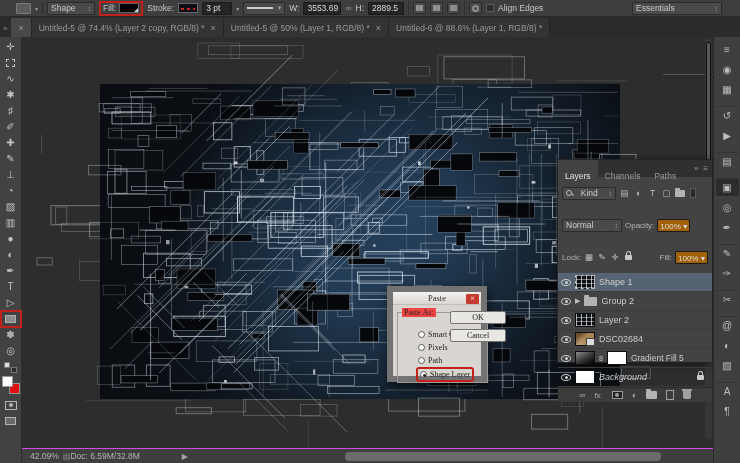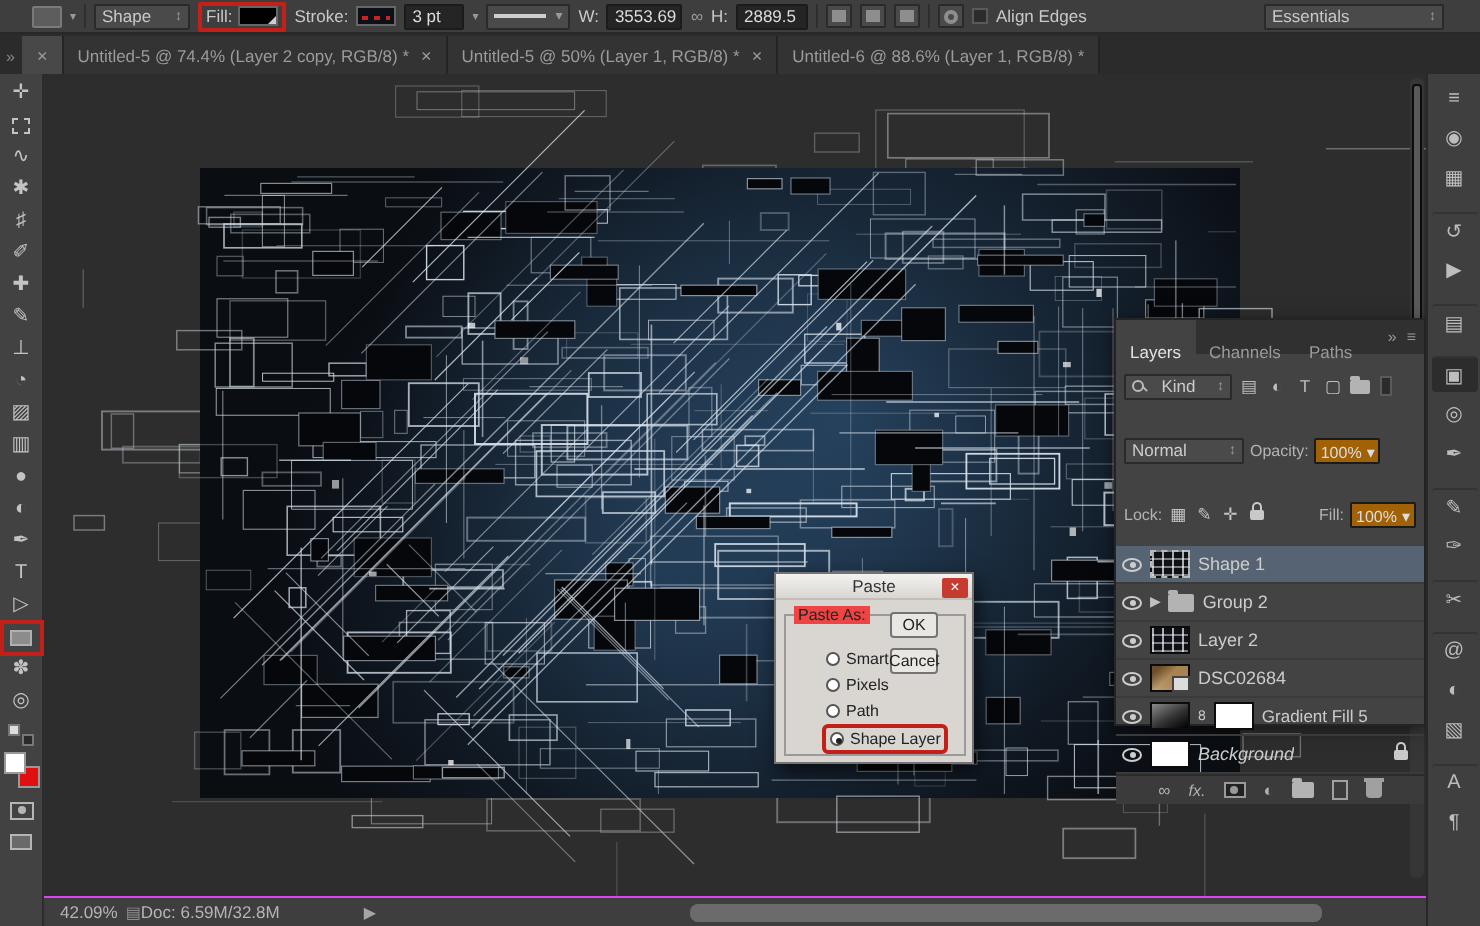--- a/index.html
+++ b/index.html
@@ -136,33 +136,33 @@
   
   .right-strip{position:absolute;right:0;top:37px;width:27px;height:426px;background:#3f3f3f;
       border-left:1px solid #282828;display:flex;flex-direction:column;align-items:center;padding-top:3px;}
   .rs-icon{width:23px;height:18px;display:flex;align-items:center;justify-content:center;
       color:#bdbdbd;font-size:10px;border-radius:2px;margin-bottom:2px;flex:none;}
   .rs-icon.active{background:#2c2c2c;}
   .rs-icon.gap{margin-top:6px;border-top:1px solid #333;}
 
   
   .paste-dialog{position:absolute;left:387px;top:286px;width:100px;height:96px;background:#d9d6d2;
-      border:1px solid #737373;box-shadow:2px 4px 10px rgba(0,0,0,.65);font-size:8.5px;color:#222;}
+      border:6px solid #737373;box-shadow:2px 4px 10px rgba(0,0,0,.65);font-size:8.5px;color:#222;font-family:Liberation Serif, serif;}
   .pd-title{height:13px;display:flex;align-items:center;justify-content:center;color:#333;
       background:linear-gradient(#f4f2f0,#d9d6d2);border-bottom:1px solid #c2bfbb;}
   .pd-close{position:absolute;right:2px;top:2px;width:13px;height:10px;background:#c63b30;color:#fff;
       font-size:8px;line-height:1;display:flex;align-items:center;justify-content:center;border-radius:1px;}
   .pd-group{position:absolute;left:4px;top:20px;width:91px;height:71px;border:1px solid #9a9a9a;}
   .pd-group-label{position:absolute;left:4px;top:-5px;background:#ef4444;padding:0 2px;font-size:8px;}
   .pd-radios{position:absolute;left:18px;top:5px;margin-top:10px;}
   .pd-radio{display:flex;align-items:center;gap:3px;height:13px;padding:0 2px;font-size:8px;}
   .pd-radio .rb{width:7px;height:7px;border:1px solid #555;border-radius:50%;background:#fff;position:relative;flex:none;}
   .pd-radio.sel .rb::after{content:"";position:absolute;left:1.5px;top:1.5px;width:3px;height:3px;border-radius:50%;background:#222;}
   .pd-radio.hl{border:2px solid var(--red);border-radius:3px;height:15px;}
-  .pd-btn{position:absolute;width:24px;height:13px;background:#e9e7e3;border:1px solid #747474;border-radius:2px;
+  .pd-btn{position:absolute;width:56px;height:13px;background:#e9e7e3;border:1px solid #747474;border-radius:2px;
       display:flex;align-items:center;justify-content:center;font-size:8px;color:#222;}
   .pd-ok{left:57px;top:19px;}
   .pd-cancel{left:57px;top:37px;}
 </style>
 </head>
 <body>
 
 <div id="app" style="--red: #c4201a; --sel: #566372; --fg: #ffffff; --bgc: #e01010;">
 
   <div class="options-bar">

